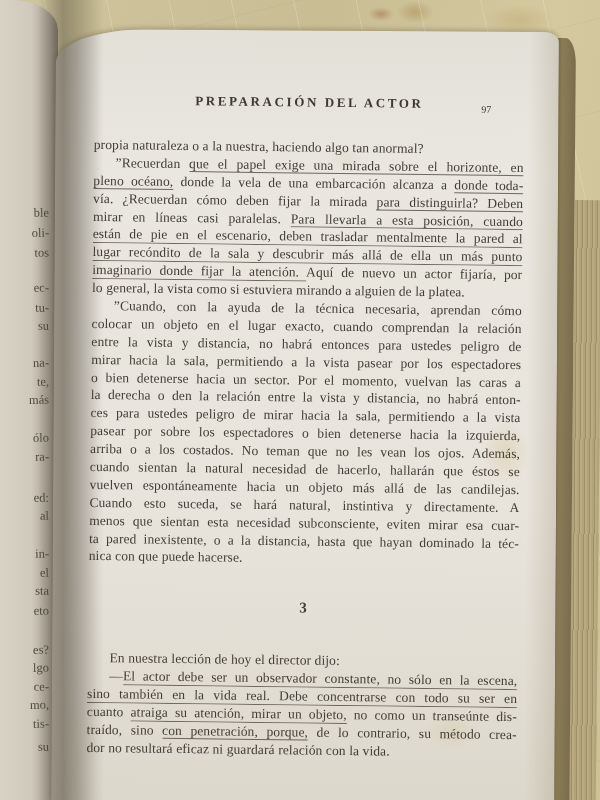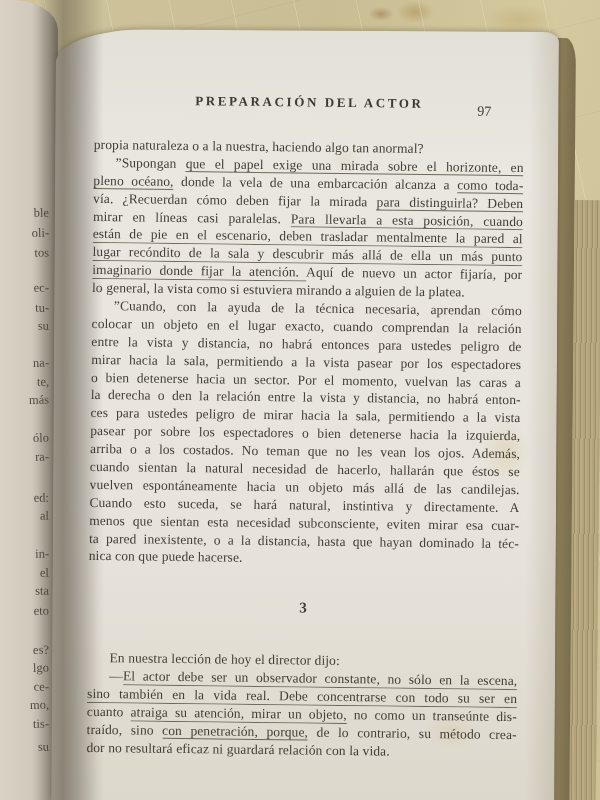--- a/index.html
+++ b/index.html
@@ -73,21 +73,21 @@
 
   .text-col{
     position:relative; padding:64px 36px 0 37px; color:#433e37;
     transform:rotate(.35deg);
   }
   .page-head{ position:relative; height:20px; }
   .head-title{
     text-align:center; font-weight:bold; font-size:13px; letter-spacing:2.6px;
     color:#3e3931; white-space:nowrap;
   }
-  .page-num{ position:absolute; right:33px; top:7px; font-size:14px; color:#3e3931; }
+  .page-num{ position:absolute; right:33px; top:7px; font-size:10px; color:#3e3931; }
 
   .body-text{ margin-top:24px; font-size:13.5px; letter-spacing:.1px; }
   .line{
     height:17.9px; line-height:17.9px; overflow:hidden;
     text-align:justify; text-align-last:justify; white-space:normal;
   }
   .line.indent{ text-indent:22px; }
   .line.end{ text-align-last:left; }
   .line.section{
     height:auto; font-weight:bold; font-size:15px; line-height:20px;
@@ -130,22 +130,22 @@
   </div>
 
   <div class="right-page">
     <div class="text-col">
       <div class="page-head">
         <div class="head-title">PREPARACIÓN DEL ACTOR</div>
         <div class="page-num">97</div>
       </div>
       <div class="body-text">
           <div class="line plain end"><span>propia naturaleza o a la nuestra, haciendo algo tan anormal?</span></div>
-          <div class="line indent"><span>”Supongan </span><span class="u">que el papel exige una mirada sobre el horizonte, en</span></div>
-          <div class="line plain"><span class="u">pleno océano,</span><span> donde la vela de una embarcación alcanza a </span><span class="u">como toda-</span></div>
+          <div class="line indent"><span>”Recuerdan </span><span class="u">que el papel exige una mirada sobre el horizonte, en</span></div>
+          <div class="line plain"><span class="u">pleno océano,</span><span> donde la vela de una embarcación alcanza a </span><span class="u">donde toda-</span></div>
           <div class="line plain"><span>vía. ¿Recuerdan cómo deben fijar la mirada </span><span class="u">para distinguirla? Deben</span></div>
           <div class="line plain"><span>mirar en líneas casi paralelas. </span><span class="u">Para llevarla a esta posición, cuando</span></div>
           <div class="line plain"><span class="u">están de pie en el escenario, deben trasladar mentalmente la pared al</span></div>
           <div class="line plain"><span class="u">lugar recóndito de la sala y descubrir más allá de ella un más punto</span></div>
           <div class="line plain"><span class="u">imaginario donde fijar la atención. </span><span>Aquí de nuevo un actor fijaría, por</span></div>
           <div class="line plain end"><span>lo general, la vista como si estuviera mirando a alguien de la platea.</span></div>
           <div class="line indent"><span>”Cuando, con la ayuda de la técnica necesaria, aprendan cómo</span></div>
           <div class="line plain"><span>colocar un objeto en el lugar exacto, cuando comprendan la relación</span></div>
           <div class="line plain"><span>entre la vista y distancia, no habrá entonces para ustedes peligro de</span></div>
           <div class="line plain"><span>mirar hacia la sala, permitiendo a la vista pasear por los espectadores</span></div>

